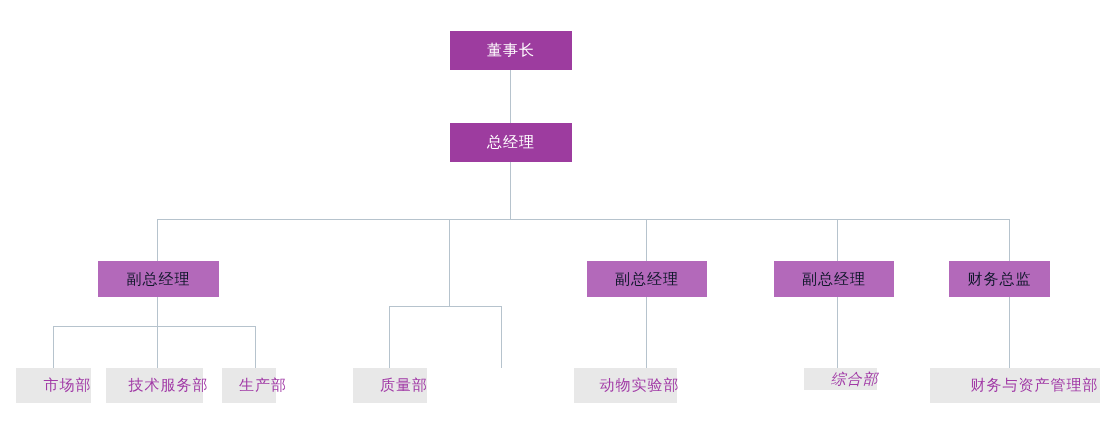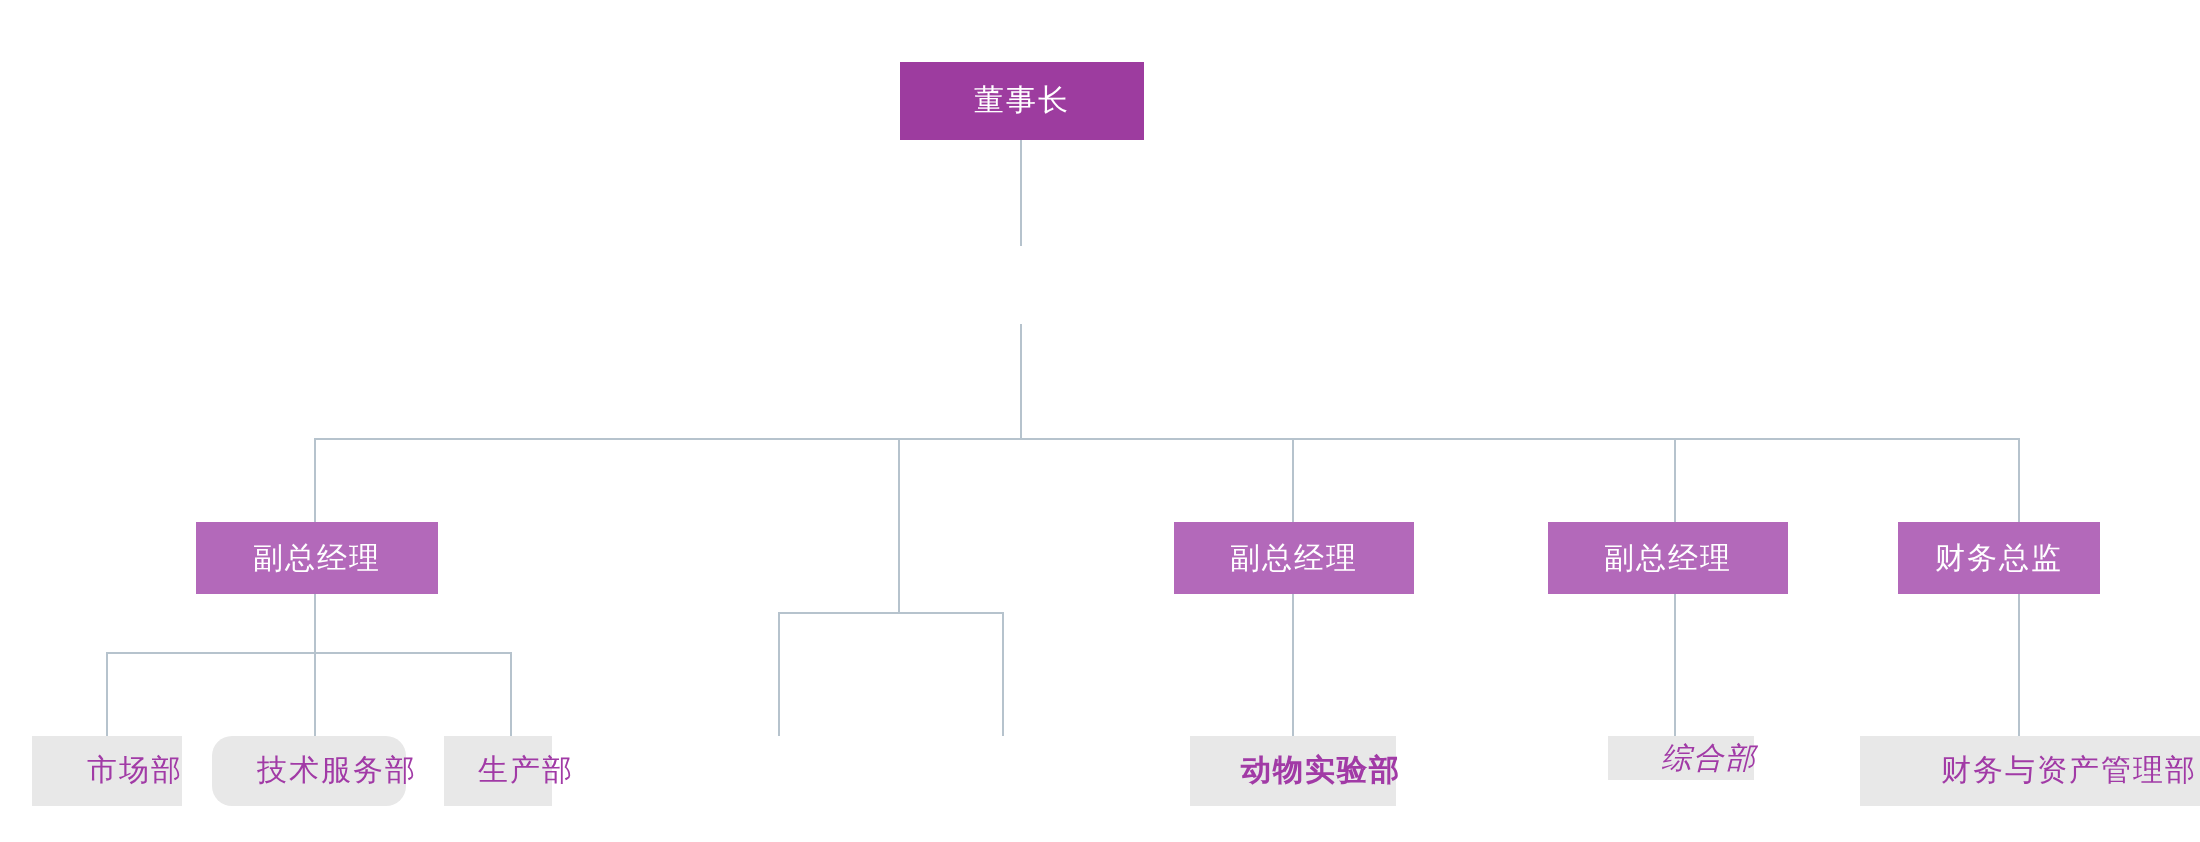--- a/index.html
+++ b/index.html
@@ -21,21 +21,21 @@
     box-sizing: border-box;
     white-space: nowrap;
     z-index: 2;
   }
   .lvl-exec {
     background: #9D3C9F;
     color: #ffffff;
   }
   .lvl-mgr {
     background: #B369BA;
-    color: #ffffff;
+    color: #0f172a;
   }
   .lvl-dept {
     background: #E8E8E8;
     color: #A13AA6;
     padding-left: 28px;
   }
   .line {
     position: absolute;
     background: #B6C3CD;
     z-index: 1;
@@ -62,36 +62,38 @@
   <div class="line v" style="left:157px; top:297px; height:71px;"></div>
   <div class="line h" style="left:53px; top:326px; width:203px;"></div>
   <div class="line v" style="left:53px; top:326px; height:42px;"></div>
   <div class="line v" style="left:255px; top:326px; height:42px;"></div>
   <div class="line v" style="left:646px; top:297px; height:71px;"></div>
   <div class="line v" style="left:837px; top:297px; height:71px;"></div>
   <div class="line v" style="left:1009px; top:297px; height:71px;"></div>
 
   <div class="node lvl-exec" style="left:450px; top:31px; width:122px; height:39px;">董事长</div>
 
+  <div class="node lvl-exec" style="left:450px; top:123px; width:122px; height:39px;">总经理</div>
 
   <div class="node lvl-mgr" style="left:98px; top:261px; width:121px; height:36px;">副总经理</div>
 
   <div class="node lvl-mgr" style="left:587px; top:261px; width:120px; height:36px;">副总经理</div>
 
   <div class="node lvl-mgr" style="left:774px; top:261px; width:120px; height:36px;">副总经理</div>
 
   <div class="node lvl-mgr" style="left:949px; top:261px; width:101px; height:36px;">财务总监</div>
 
   <div class="node lvl-dept" style="left:16px; top:368px; width:75px; height:35px;">市场部</div>
 
-  <div class="node lvl-dept" style="left:106px; top:368px; width:97px; height:35px;border-radius:10px;">技术服务部</div>
+  <div class="node lvl-dept" style="left:106px; top:368px; width:97px; height:35px;">技术服务部</div>
 
   <div class="node lvl-dept" style="left:222px; top:368px; width:54px; height:35px;">生产部</div>
 
+  <div class="node lvl-dept" style="left:353px; top:368px; width:74px; height:35px;">质量部</div>
 
 
-  <div class="node lvl-dept" style="left:595px; top:368px; width:103px; height:35px;font-weight:bold;">动物实验部</div>
+  <div class="node lvl-dept" style="left:574px; top:368px; width:103px; height:35px;">动物实验部</div>
 
   <div class="node lvl-dept" style="left:804px; top:368px; width:73px; height:22px;font-style:italic;">综合部</div>
 
   <div class="node lvl-dept" style="left:930px; top:368px; width:181px; height:35px;">财务与资产管理部</div>
 
 </div>
 
 </body></html>

